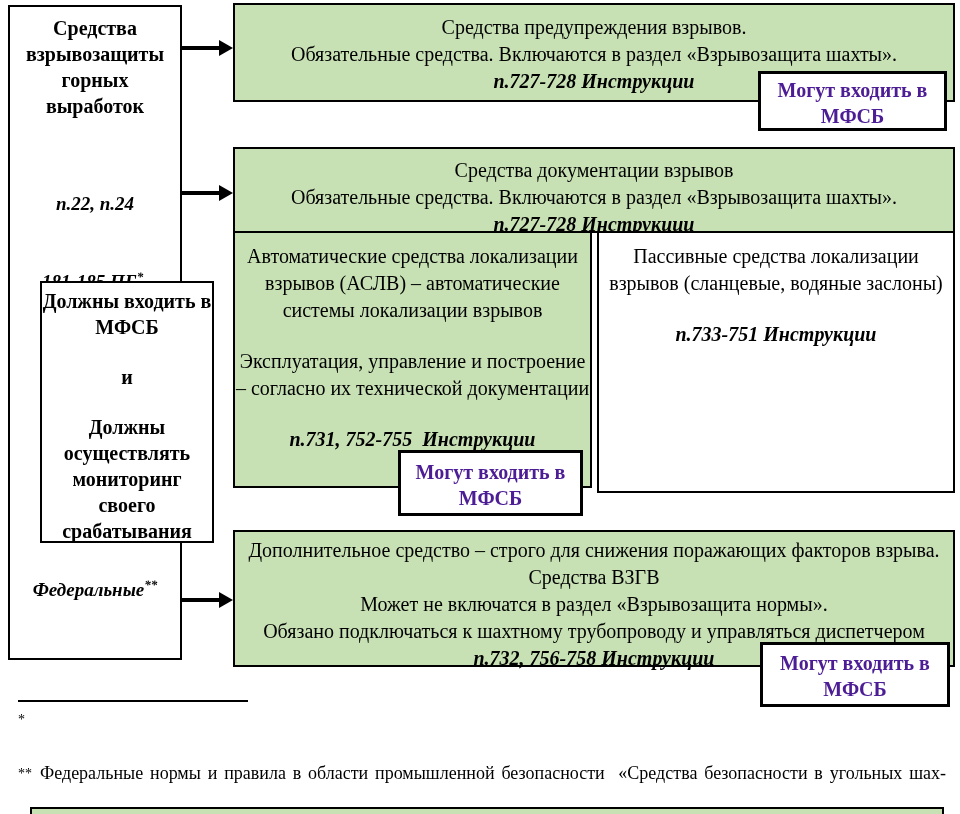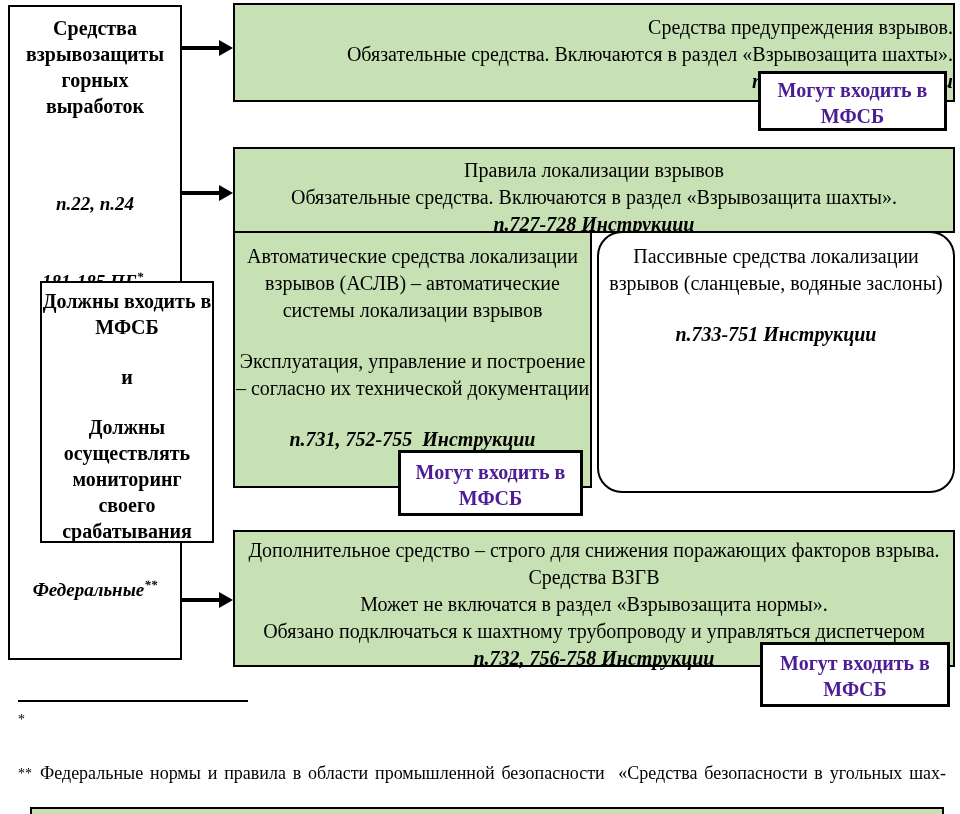--- a/index.html
+++ b/index.html
@@ -85,49 +85,49 @@
   </div>
   <div class="arrow" style="left:182px;top:185px;">
     <div class="shaft"></div>
     <div class="head"></div>
   </div>
   <div class="arrow" style="left:182px;top:592px;">
     <div class="shaft"></div>
     <div class="head"></div>
   </div>
 
-  <div class="box green t20" style="left:233px;top:3px;width:722px;height:99px;padding-top:9px;text-align:right;">
+  <div class="box green t20" style="left:233px;top:3px;width:722px;height:99px;padding-top:9px;">
     <div>Средства предупреждения взрывов.</div>
     <div>Обязательные средства. Включаются в раздел «Взрывозащита шахты».</div>
     <div class="ital">п.727-728 Инструкции</div>
   </div>
 
   <div class="box white thick mfsb-text" style="left:758px;top:71px;width:189px;height:60px;z-index:6;padding-top:3px;">
     <div>Могут входить в</div>
     <div>МФСБ</div>
   </div>
 
   <div class="box green t20" style="left:233px;top:147px;width:722px;height:86px;padding-top:8px;">
-    <div>Правила локализации взрывов</div>
+    <div>Средства документации взрывов</div>
     <div>Обязательные средства. Включаются в раздел «Взрывозащита шахты».</div>
     <div class="ital">п.727-728 Инструкции</div>
   </div>
 
   <div class="box green t20" style="left:233px;top:231px;width:359px;height:257px;padding:10px 0 0;">
     <div>Автоматические средства локализации взрывов (АСЛВ) – автоматические системы локализации взрывов</div>
     <div style="margin-top:24px;">Эксплуатация, управление и построение – согласно их технической документации</div>
     <div class="ital" style="margin-top:24px;">п.731, 752-755  Инструкции</div>
   </div>
 
   <div class="box white thick mfsb-text" style="left:398px;top:450px;width:185px;height:66px;z-index:6;padding-top:6px;">
     <div>Могут входить в</div>
     <div>МФСБ</div>
   </div>
 
-  <div class="box white t20" style="left:597px;top:231px;width:358px;height:262px;padding:10px 10px 0;border-radius:25px;">
+  <div class="box white t20" style="left:597px;top:231px;width:358px;height:262px;padding:10px 10px 0;">
     <div>Пассивные средства локализации взрывов (сланцевые, водяные заслоны)</div>
     <div class="ital" style="margin-top:24px;">п.733-751 Инструкции</div>
   </div>
 
   <div class="box green t20" style="left:233px;top:530px;width:722px;height:137px;padding-top:5px;">
     <div>Дополнительное средство – строго для снижения поражающих факторов взрыва.</div>
     <div>Средства ВЗГВ</div>
     <div>Может не включатся в раздел «Взрывозащита нормы».</div>
     <div>Обязано подключаться к шахтному трубопроводу и управляться диспетчером</div>
     <div class="ital">п.732, 756-758 Инструкции</div>

